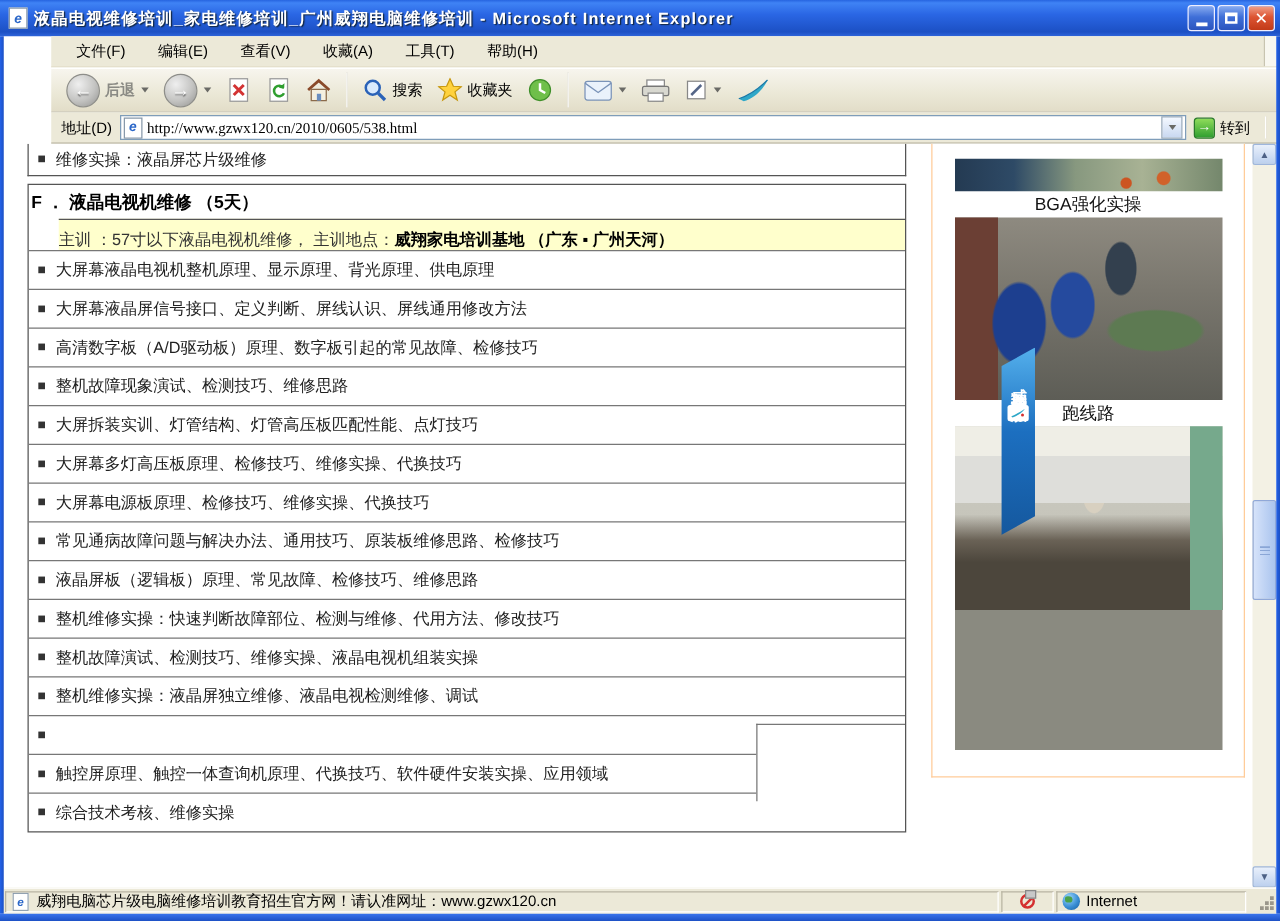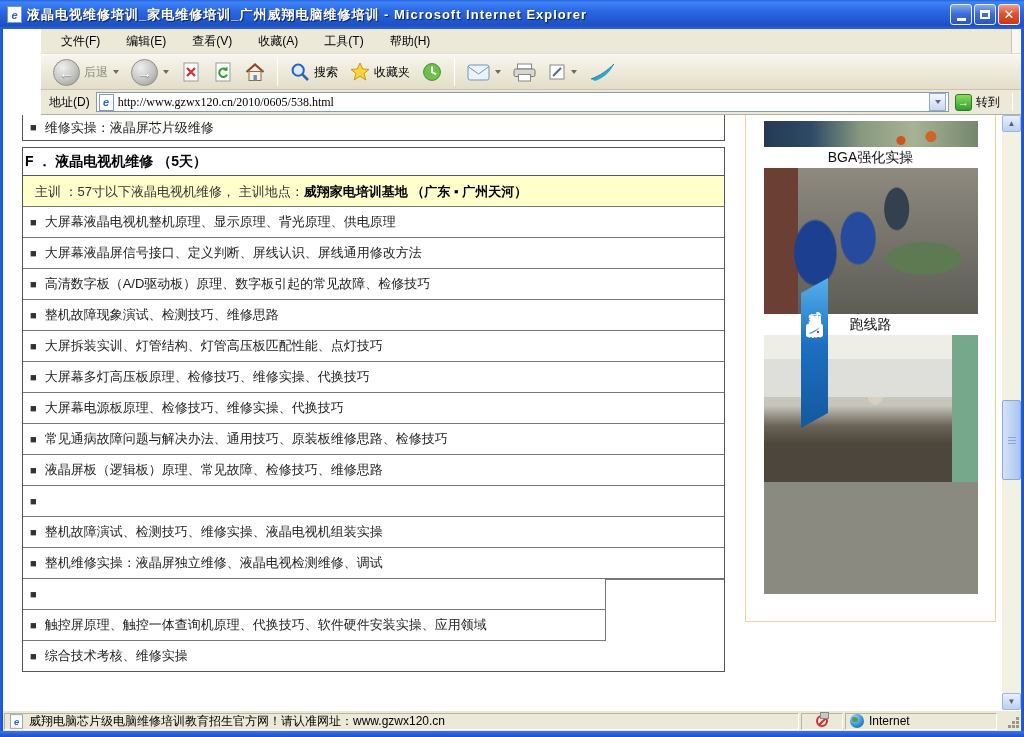--- a/index.html
+++ b/index.html
@@ -37,21 +37,21 @@
   .winlogo { width:20px; height:18px; display:grid; grid-template:1fr 1fr / 1fr 1fr; gap:1px; transform:skewY(-4deg); }
   .winlogo i { border-radius:1px; }
   .winlogo i:nth-child(1){background:#e03c31;} .winlogo i:nth-child(2){background:#81bc06;}
   .winlogo i:nth-child(3){background:#05a6f0;} .winlogo i:nth-child(4){background:#ffba08;}
 
   .toolbar { top:54px; height:36px; display:flex; align-items:center; padding-left:6px;
     background:linear-gradient(180deg,#f7f5ee 0%,#ece9d8 55%,#e2ddc8 100%);
     border-top:1px solid #fff; border-bottom:1px solid #c8c4b0; }
   .tbtn { display:flex; align-items:center; gap:4px; padding:2px 5px; border:1px solid transparent;
     border-radius:3px; font-size:12px; color:#000; }
-  .tbtn .lbl-disabled { color:#8a8a84; }
+  .tbtn .lbl-disabled { color:#8a8a84;font-weight:bold; }
   .nav-circle { width:27px; height:27px; border-radius:50%; border:1px solid #8e8e8a;
     background:radial-gradient(circle at 35% 30%,#efefef,#c4c4c2 55%,#929290);
     display:flex; align-items:center; justify-content:center; color:#fff; font-size:15px;
     font-weight:bold; text-shadow:0 1px 1px #666; }
   .caret { width:0; height:0; border-left:3px solid transparent; border-right:3px solid transparent;
     border-top:4px solid #6a6a66; margin-left:1px; }
   .tsep { width:1px; height:28px; background:#c4c0ac; border-right:1px solid #fff; margin:0 6px; }
   .icon16 { width:20px; height:20px; display:block; }
 
   .addrbar { top:90px; height:25px; display:flex; align-items:center; padding:0 4px;
@@ -78,32 +78,32 @@
   .content { position:absolute; left:3px; top:115px; width:999px; height:595px; background:#fff; overflow:hidden; }
 
   .frag-table { position:absolute; left:19px; top:0; width:703px; height:26px;
     border:1px solid #555; border-top:none; }
   .frag-row { height:25px; line-height:25px; display:flex; align-items:center; padding-left:7px;
     font-size:13px; color:#222; }
 
   .course-table { position:absolute; left:19px; top:32px; width:703px; border:1px solid #555; background:#fff; }
   .course-header { height:27px; line-height:27px; font-size:14px; font-weight:bold; color:#000;
     padding-left:2px; white-space:nowrap; overflow:hidden; }
-  .course-lead { height:31px; line-height:31px; border-top:1px solid #555; background:#ffffcc;
-    font-size:13px; color:#333; padding-left:12px; white-space:nowrap; overflow:hidden; }
+  .course-lead { height:25px; line-height:31px; border-top:1px solid #555; background:#ffffcc;
+    font-size:13px; color:#333; padding-left:0; white-space:nowrap; overflow:hidden;margin-left:24px; }
   .course-lead b { color:#000; }
   .course-row { height:31px; border-top:1px solid #777; display:flex; align-items:center;
     padding-left:7px; font-size:13px; color:#222; white-space:nowrap; overflow:hidden; }
   .bullet { margin-right:8px; font-size:11px; color:#333; }
   .empty-cell { position:absolute; right:0; top:431px; width:119px; height:62px; background:#fff;
     border-left:1px solid #777; border-top:1px solid #777; }
 
   
   .sidebar { position:absolute; left:742px; top:-2px; width:251px; height:509px;
-    border:1px solid #ffcc99; border-top:none; background:#fff; padding-top:8px; }
+    border:1px solid #ffcc99; border-top:none; background:#fff; padding-top:14px; }
   .photo { width:214px; margin:0 auto; background-color:#8a8a80; }
   .p-cap { text-align:center; font-size:14px; color:#111; height:21px; line-height:21px; }
   .photo-1 { height:26px;
     background:radial-gradient(circle at 78% 60%,#d1622a 0 5px,transparent 6px),
       radial-gradient(circle at 64% 75%,#cc5522 0 4px,transparent 5px),
       linear-gradient(90deg,#243a52 0%,#2e4a66 22%,#87987f 45%,#a8b294 70%,#74876c 100%); }
   .photo-2 { height:146px;
     background:radial-gradient(ellipse 34px 52px at 24% 58%,#1d3f8f 0 60%,transparent 65%),
       radial-gradient(ellipse 28px 42px at 44% 48%,#254a9e 0 60%,transparent 65%),
       radial-gradient(ellipse 20px 34px at 62% 28%,#33404e 0 60%,transparent 65%),
@@ -350,20 +350,21 @@
           <div class="course-row">
             <span class="bullet">■</span>
             <span>常见通病故障问题与解决办法、通用技巧、原装板维修思路、检修技巧</span>
           </div>
           <div class="course-row">
             <span class="bullet">■</span>
             <span>液晶屏板（逻辑板）原理、常见故障、检修技巧、维修思路</span>
           </div>
           <div class="course-row">
             <span class="bullet">■</span>
+            <span>整机维修实操：快速判断故障部位、检测与维修、代用方法、修改技巧</span>
           </div>
           <div class="course-row">
             <span class="bullet">■</span>
             <span>整机故障演试、检测技巧、维修实操、液晶电视机组装实操</span>
           </div>
           <div class="course-row">
             <span class="bullet">■</span>
             <span>整机维修实操：液晶屏独立维修、液晶电视检测维修、调试</span>
           </div>
           <div class="course-row">

